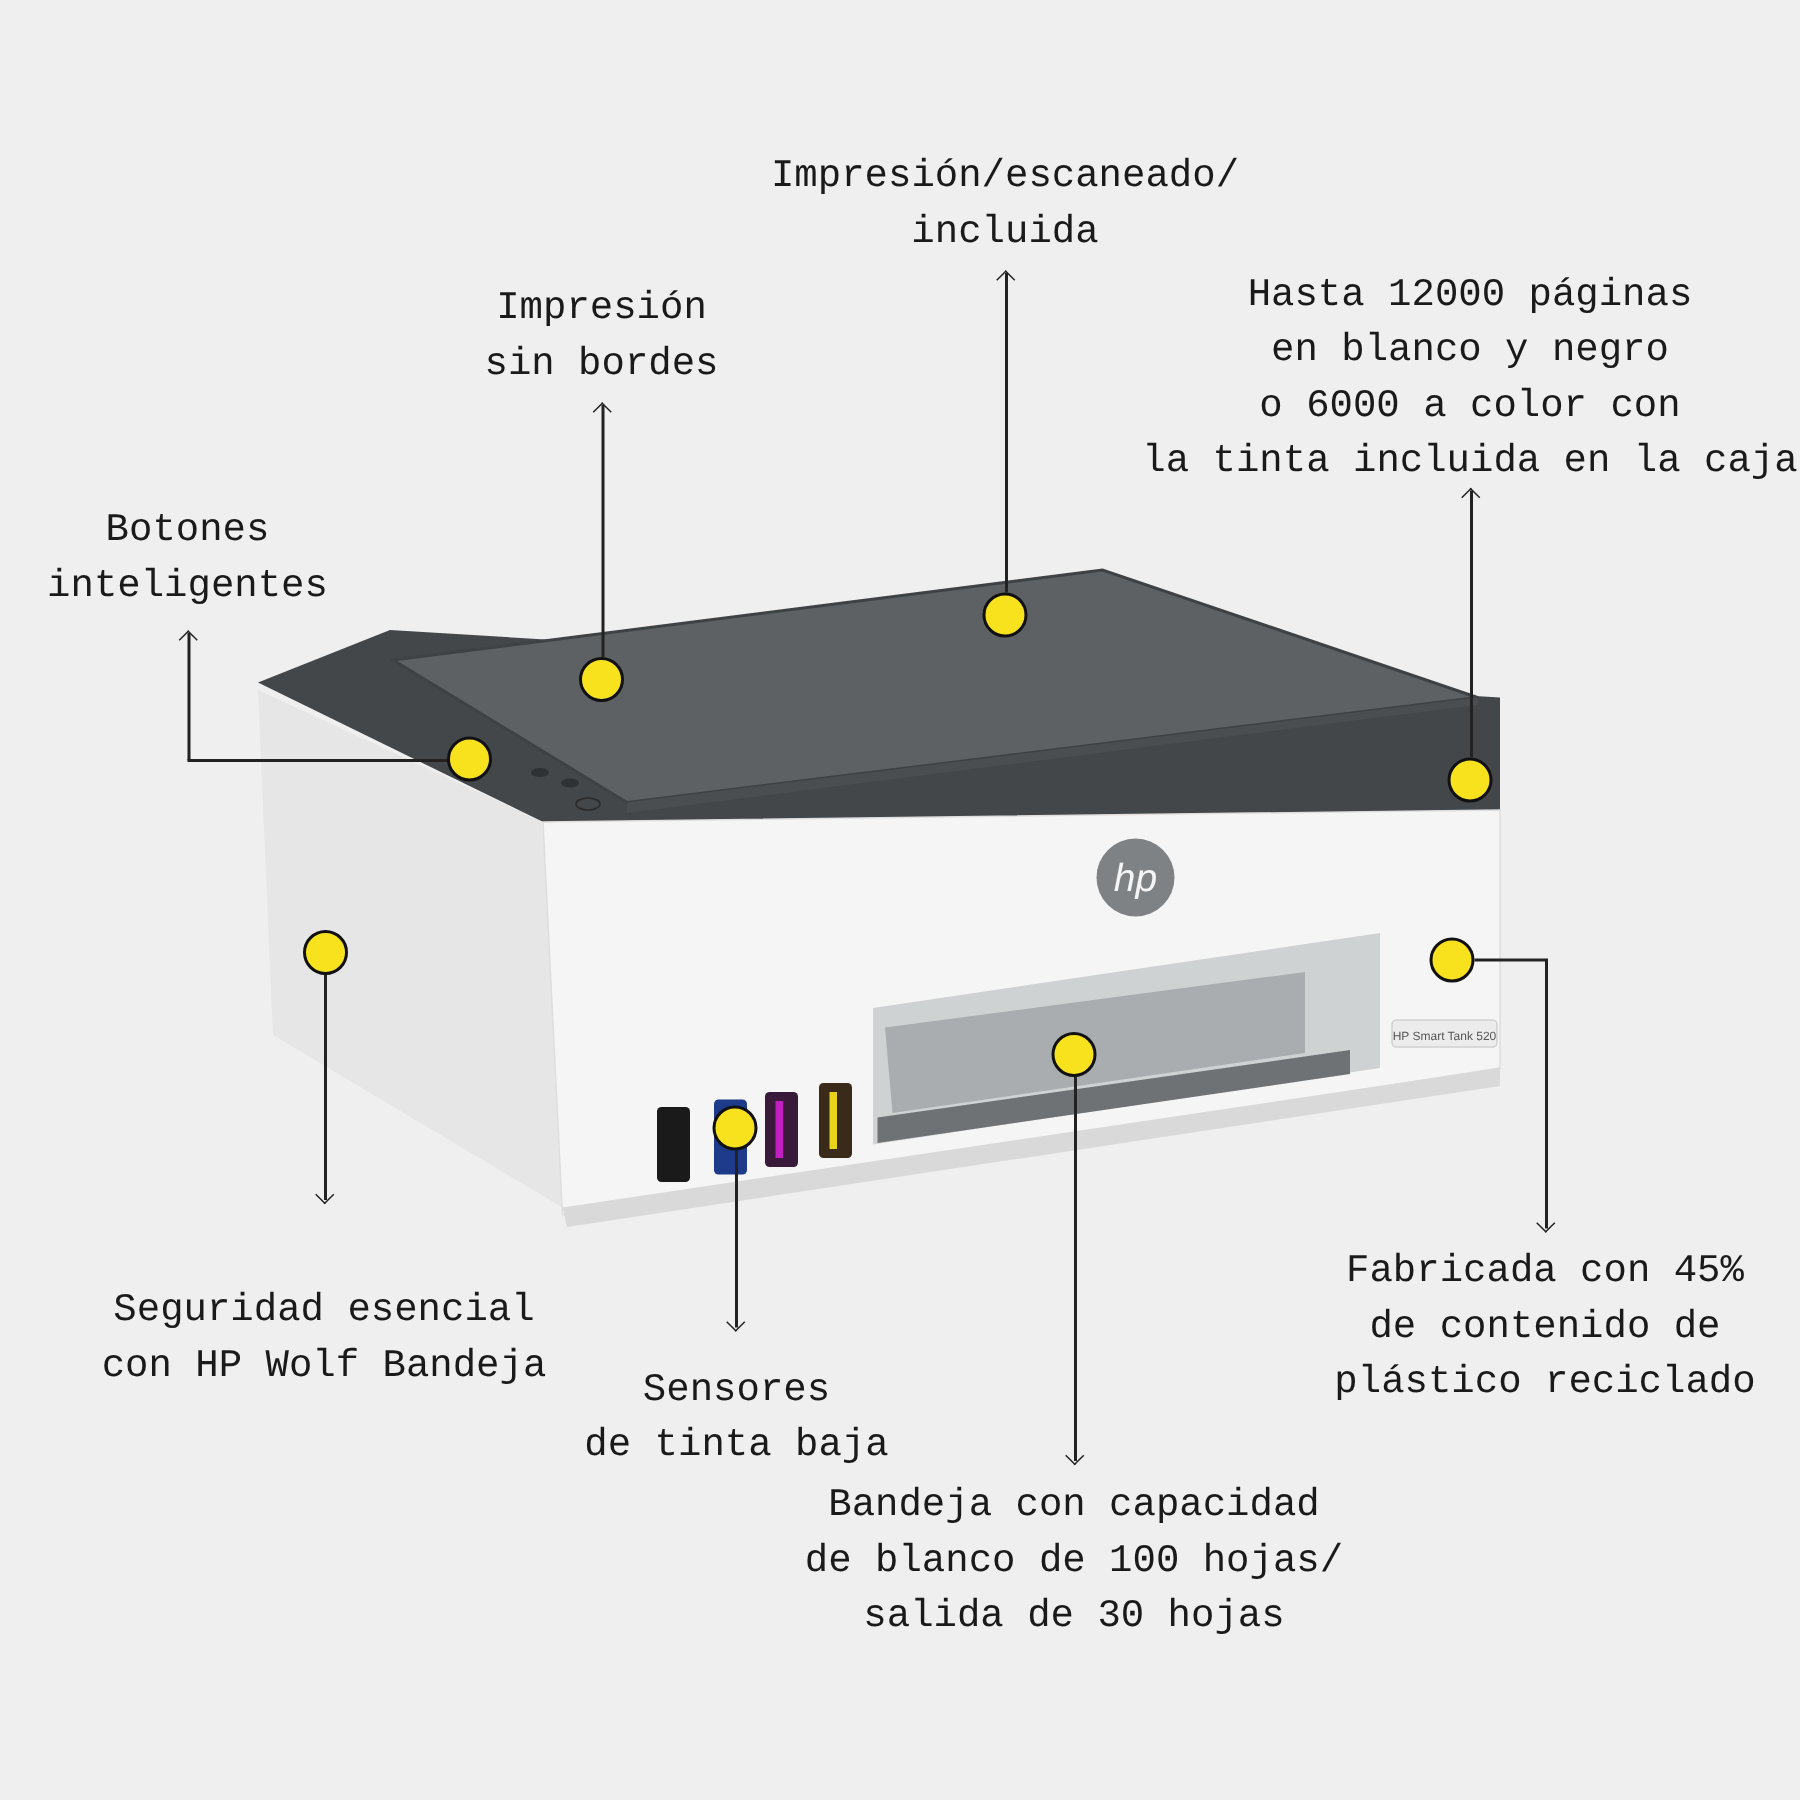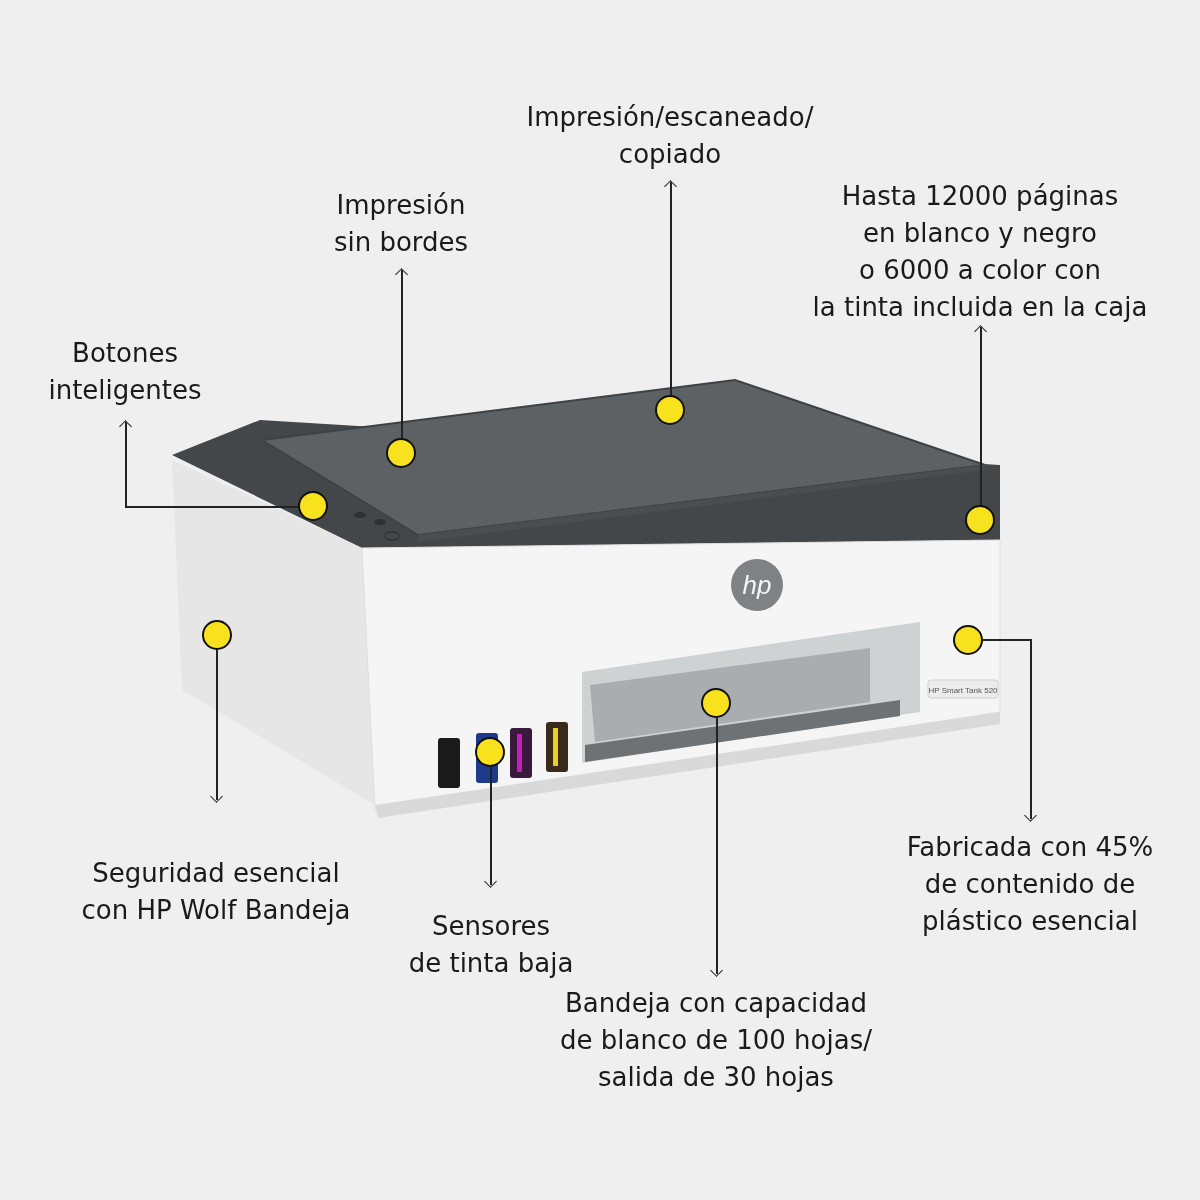--- a/index.html
+++ b/index.html
@@ -1,17 +1,17 @@
 <!DOCTYPE html>
 <html><head>
 <meta charset="utf-8">
 <style>
   html,body{margin:0;padding:0;}
   body{width:1200px;height:1200px;background:#efefef;position:relative;overflow:hidden;font-family:"DejaVu Sans","Liberation Sans",sans-serif;color:#1a1a1a;}
-  .label{position:absolute;text-align:center;font-size:26px;line-height:37px;white-space:nowrap;}
+  .label{position:absolute;text-align:center;font-size:26px;line-height:37px;white-space:nowrap;font-family:Liberation Mono, monospace;}
   .line{position:absolute;background:#222;}
   .arrow-up,.arrow-down{position:absolute;width:8px;height:8px;border-left:1.5px solid #222;border-top:1.5px solid #222;}
   .arrow-up{transform:rotate(45deg);}
   .arrow-down{transform:rotate(225deg);}
   .dot{position:absolute;width:30px;height:30px;border-radius:50%;background:#f8e21e;border:2px solid #111;box-sizing:border-box;}
   .printer{position:absolute;left:0;top:0;width:1200px;height:1200px;}
 </style>
 </head>
 <body>
 
@@ -80,21 +80,21 @@
 <div class="arrow-down" style="left:1026px;top:811px;"></div>
 
 <div class="line" style="left:716px;top:718px;width:1.5px;height:256px;"></div>
 <div class="arrow-down" style="left:712px;top:966px;"></div>
 
 <div class="line" style="left:490px;top:767px;width:1.5px;height:118px;"></div>
 <div class="arrow-down" style="left:486px;top:877px;"></div>
 
 <div class="label" style="left:670px;top:99px;transform:translateX(-50%);">
   <div>Impresión/escaneado/</div>
-  <div>copiado</div>
+  <div>incluida</div>
 </div>
 <div class="label" style="left:401px;top:187px;transform:translateX(-50%);">
   <div>Impresión</div>
   <div>sin bordes</div>
 </div>
 <div class="label" style="left:980px;top:178px;transform:translateX(-50%);">
   <div>Hasta 12000 páginas</div>
   <div>en blanco y negro</div>
   <div>o 6000 a color con</div>
   <div>la tinta incluida en la caja</div>
@@ -112,14 +112,14 @@
   <div>de tinta baja</div>
 </div>
 <div class="label" style="left:716px;top:985px;transform:translateX(-50%);">
   <div>Bandeja con capacidad</div>
   <div>de blanco de 100 hojas/</div>
   <div>salida de 30 hojas</div>
 </div>
 <div class="label" style="left:1030px;top:829px;transform:translateX(-50%);">
   <div>Fabricada con 45%</div>
   <div>de contenido de</div>
-  <div>plástico esencial</div>
+  <div>plástico reciclado</div>
 </div>
 
 </body></html>

